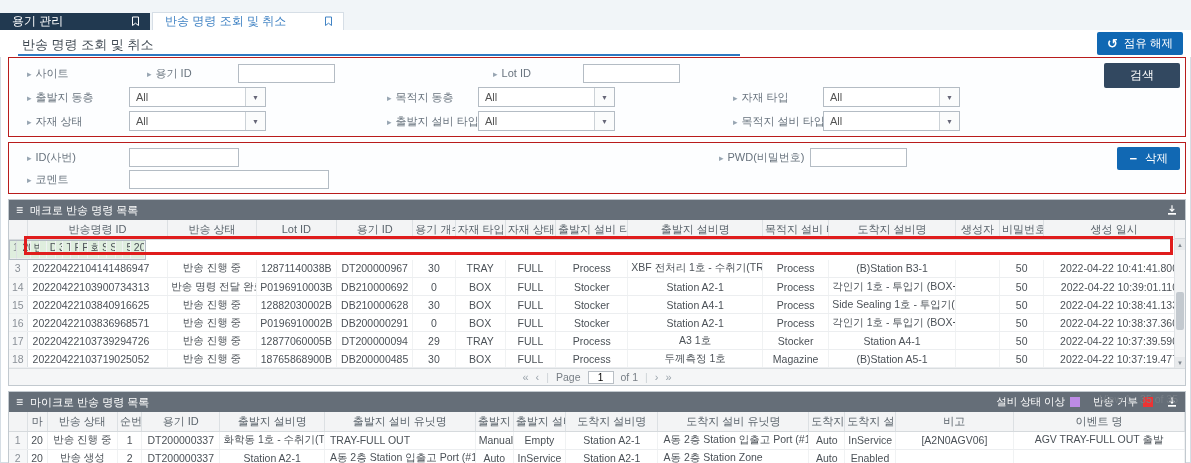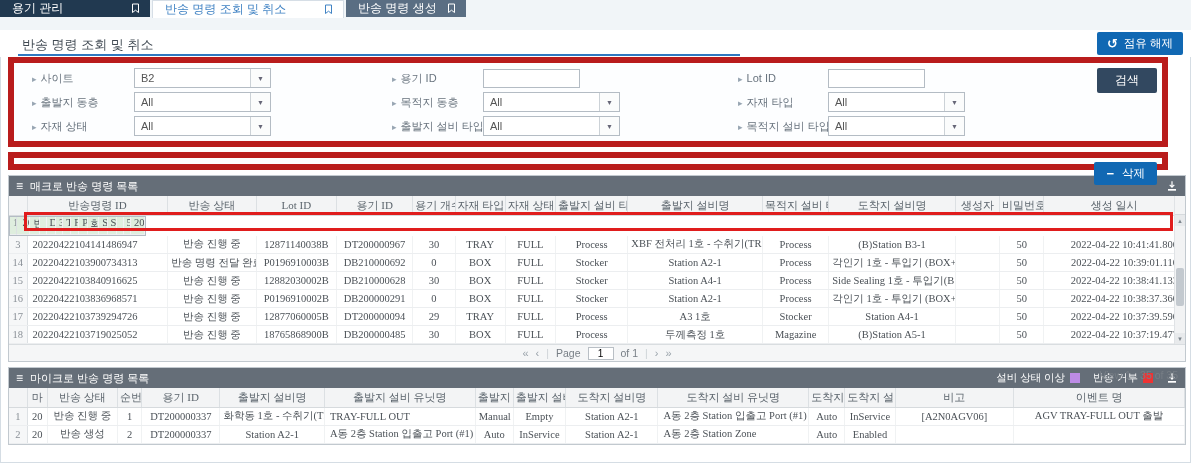--- a/index.html
+++ b/index.html
@@ -4,63 +4,63 @@
 <style>
   * { box-sizing: border-box; }
   html,body { margin:0; padding:0; }
   body {
     width:1191px; height:463px; overflow:hidden;
     background:#ffffff;
     font-family:"Liberation Sans","DejaVu Sans",sans-serif;
     box-shadow: inset 0 0 0 1px #d5dde4;
   }
   
-  .tabbar { display:flex; height:30px; background:#f1f5f8; align-items:flex-start; }
+  .tabbar { display:flex; height:30px; background:#f1f5f8; align-items:flex-end; }
   .tab { display:flex; align-items:center; justify-content:space-between; padding:0 10px 0 12px; font-size:12px; cursor:pointer; }
   .tab-dark { width:150px; background:#213950; color:#fff; margin-right:2px; }
   .tab-active { width:192px; background:#fff; color:#4183c4; border:1px solid #d6dee6; border-bottom:none; }
   .tab-mid { width:120px; background:#5a6e83; color:#fff; margin-left:2px; }
   .bm { flex:none; margin-left:10px; }
   
   .title-row { position:relative; height:27px; background:#fff; }
   .page-title { position:absolute; left:22px; top:6px; font-size:13px; color:#414a53; }
   .title-underline { position:absolute; left:18px; top:24px; width:722px; height:2px; background:#2e78c0; }
   .release-btn { position:absolute; right:8px; top:2px; height:23px; padding:0 10px; background:#1168b3; color:#fff;
     border:none; border-radius:2px; font-size:11.5px; display:flex; align-items:center; gap:6px; cursor:pointer;
     font-family:inherit; }
   .release-btn .ric { font-size:13px; font-weight:bold; }
   
-  .panel { border:6px solid #b91c1c; background:#fdfeff; margin:0 23px 5px 8px; position:relative; }
+  .panel { border:1px solid #b91c1c; background:#fdfeff; margin:0 5px 5px 8px; position:relative; }
   .filter-panel { padding:3px 0; }
   .f-row { display:flex; align-items:center; height:24px; }
   .f-label { font-size:11px; color:#68737e; padding-left:18px; white-space:nowrap; overflow:hidden; }
   .f-label .arr { color:#97a5b2; font-size:9px; margin-right:4px; }
   .lw1 { width:120px; } .lw2 { width:109px; } .lw3 { width:108px; }
   .slot1 { width:240px; } .slot2 { width:237px; } .slot3 { width:250px; }
   .sel { width:137px; height:20px; border:1px solid #b4bcc4; background:#fff; display:flex; align-items:center; cursor:pointer; }
   .sel .v { flex:1; padding-left:6px; font-size:11px; color:#555; }
   .sel .a { width:20px; height:100%; border-left:1px solid #ccd2d7; background:#fbfcfc; display:flex; align-items:center; justify-content:center; font-size:7px; color:#667; }
   .inp { width:97px; height:19px; border:1px solid #b4bcc4; font-size:11px; padding:0 4px; font-family:inherit; }
-  .search-btn { position:absolute; right:5px; top:5px; width:60px; height:25px; background:#324860; color:#fff;
+  .search-btn { position:absolute; right:5px; top:5px; width:76px; height:25px; background:#324860; color:#fff;
     border:none; border-radius:2px; font-size:12px; cursor:pointer; font-family:inherit; }
   .form-panel { padding:3px 0; }
   .fr2 { height:22px; }
   .slotw { width:572px; }
   .inp-id { width:110px; } .inp-pwd { width:97px; } .inp-comment { width:200px; }
   .delete-btn { position:absolute; right:5px; top:4px; height:23px; padding:0 12px; background:#1168b3; color:#fff;
     border:none; border-radius:2px; font-size:11.5px; display:flex; align-items:center; gap:8px; cursor:pointer; font-family:inherit; }
   .delete-btn .mic { font-weight:bold; font-size:13px; }
   
   .grid-panel { margin:0 5px 5px 8px; border:1px solid #c2c9cf; background:#fff; }
   .grid-head { height:20px; background:#656e78; color:#fff; display:flex; align-items:center; padding:0 7px; font-size:11px; gap:7px; }
   .menu-ic { font-size:12px; line-height:1; }
   .flex-sp { flex:1; }
   .legend { display:flex; align-items:center; gap:5px; font-size:10.5px; margin-right:6px; }
   .swatch { width:10px; height:10px; display:inline-block; }
-  .table-zone { position:relative;font-family:Liberation Serif, serif; }
+  .table-zone { position:relative; }
   table { width:100%; border-collapse:collapse; table-layout:fixed; }
   th { height:19px; background:#f3f4f5; color:#5b646c; font-weight:normal; font-size:11px;
        border-right:1px solid #dcе0e3; border-right:1px solid #dce0e3; border-bottom:1px solid #d6dadd; overflow:hidden; white-space:nowrap; padding:0 2px; }
   td { height:18px; font-size:10.5px; color:#4b5157; text-align:center; border-bottom:1px solid #eceef0;
        border-right:1px solid #f0f2f3; overflow:hidden; white-space:nowrap; padding:0 3px; }
   td:first-child { background:#f6f7f8; color:#8a9097; border-right:1px solid #dde1e4; font-size:10.5px; }
   tr.sel td { background:#dfeede; }
   
   .t-macro th:nth-child(1){width:18px}.t-macro th:nth-child(2){width:140px}.t-macro th:nth-child(3){width:88px}
   .t-macro th:nth-child(4){width:80px}.t-macro th:nth-child(5){width:76px}.t-macro th:nth-child(6){width:42px}
@@ -102,46 +102,34 @@
     <svg class="bm" width="9" height="11" viewBox="0 0 9 11">
         <path d="M1.5 1h6v8.5L4.5 7.2 1.5 9.5z" fill="none" stroke="currentColor"></path>
       </svg>
   </div>
   <div class="tab tab-active">
     <span>반송 명령 조회 및 취소</span>
     <svg class="bm" width="9" height="11" viewBox="0 0 9 11">
         <path d="M1.5 1h6v8.5L4.5 7.2 1.5 9.5z" fill="none" stroke="currentColor"></path>
       </svg>
   </div>
-  <div class="tab tab-mid">
-    <span>반송 명령 생성</span>
-    <svg class="bm" width="9" height="11" viewBox="0 0 9 11">
-        <path d="M1.5 1h6v8.5L4.5 7.2 1.5 9.5z" fill="none" stroke="currentColor"></path>
-      </svg>
-  </div>
 </div>
 
 <div class="title-row">
   <span class="page-title">반송 명령 조회 및 취소</span>
   <div class="title-underline"></div>
   <button class="release-btn">
     <span class="ric">↺</span>
     <span>점유 해제</span>
   </button>
 </div>
 
 <div class="panel filter-panel">
   <div class="f-row">
     <div class="f-label lw1"><span class="arr">▸</span><span>사이트</span></div>
-    <div class="slot1">
-        <div class="sel">
-          <span class="v">B2</span>
-          <span class="a">▼</span>
-        </div>
-      </div>
     <div class="f-label lw2"><span class="arr">▸</span><span>용기 ID</span></div>
     <div class="slot2"><input class="inp" value="" style=""></div>
     <div class="f-label lw3"><span class="arr">▸</span><span>Lot ID</span></div>
     <div class="slot3"><input class="inp" value="" style=""></div>
   </div>
   <div class="f-row">
     <div class="f-label lw1"><span class="arr">▸</span><span>출발지 동층</span></div>
     <div class="slot1">
         <div class="sel">
           <span class="v">All</span>
@@ -183,20 +171,30 @@
         <div class="sel">
           <span class="v">All</span>
           <span class="a">▼</span>
         </div>
       </div>
   </div>
   <button class="search-btn">검색</button>
 </div>
 
 <div class="panel form-panel">
+  <div class="f-row fr2">
+    <div class="f-label lw1"><span class="arr">▸</span><span>ID(사번)</span></div>
+    <div class="slotw"><input class="inp inp-id" value="" style=""></div>
+    <div class="f-label lw2"><span class="arr">▸</span><span>PWD(비밀번호)</span></div>
+    <div><input class="inp inp-pwd" value="" style=""></div>
+  </div>
+  <div class="f-row fr2">
+    <div class="f-label lw1"><span class="arr">▸</span><span>코멘트</span></div>
+    <div><input class="inp inp-comment" value="" style=""></div>
+  </div>
   <button class="delete-btn">
     <span class="mic">−</span>
     <span>삭제</span>
   </button>
 </div>
 
 <div class="grid-panel">
   <div class="grid-head">
     <span class="menu-ic">≡</span>
     <span>매크로 반송 명령 목록</span>

